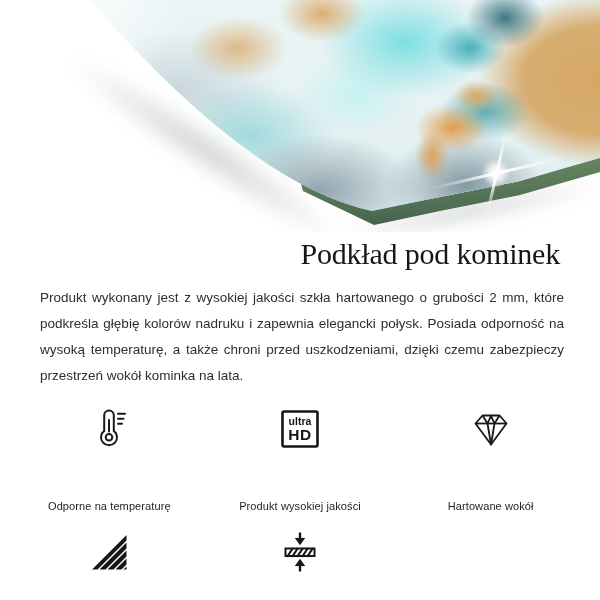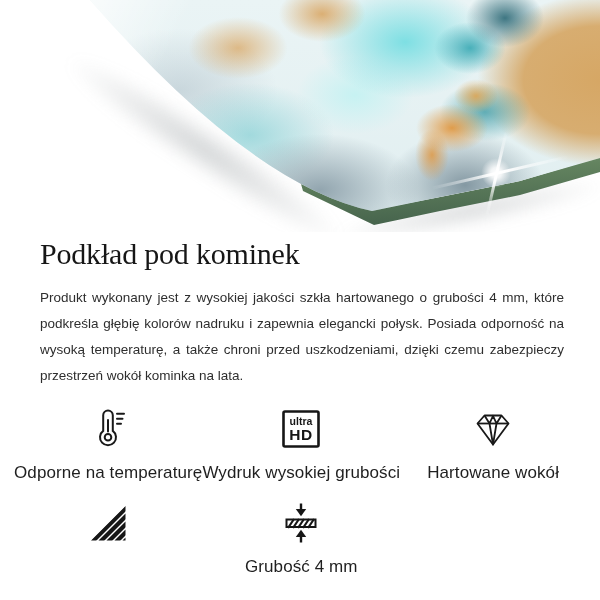--- a/index.html
+++ b/index.html
@@ -42,31 +42,31 @@
     background:linear-gradient(90deg,rgba(255,255,255,0) 0%,rgba(255,255,255,0.95) 44%,#fff 50%,rgba(255,255,255,0.95) 56%,rgba(255,255,255,0) 100%);
     filter:blur(0.6px);}
   .sparkle .ray-v{position:absolute;left:65px;top:0;width:3px;height:88px;transform:rotate(13deg);
     background:linear-gradient(180deg,rgba(255,255,255,0) 0%,rgba(255,255,255,0.95) 42%,#fff 50%,rgba(255,255,255,0.95) 58%,rgba(255,255,255,0) 100%);
     filter:blur(0.6px);}
   .sparkle .glow{position:absolute;left:51px;top:28px;width:30px;height:30px;border-radius:50%;
     background:radial-gradient(circle,#ffffff 0%,rgba(255,255,255,0.85) 25%,rgba(255,255,255,0) 70%);}
 
   
   .title{margin:4px 40px 0 40px;font-family:"Liberation Serif",serif;font-weight:400;
-         font-size:30px;line-height:35px;color:#161616;letter-spacing:-0.2px;}
+         font-size:30px;line-height:35px;color:#161616;letter-spacing:-0.2px;text-align:right;}
   .desc{margin:14px 38px 0 40px;width:524px;font-size:13.5px;line-height:26px;color:#2e2e2e;
         text-align:justify;}
 
   
   .features{margin-top:17px;padding:0 14px;display:grid;grid-template-columns:repeat(3,1fr);
             row-gap:17px;}
-  .feature{display:flex;flex-direction:column;align-items:center;}
+  .feature{display:flex;flex-direction:column;align-items:center;gap:37px;}
   .feature .ic{width:46px;height:46px;display:flex;align-items:center;justify-content:center;}
   .feature svg{display:block;}
-  .feature .lbl{margin-top:11px;font-size:17px;color:#1f1f1f;letter-spacing:0.1px;white-space:nowrap;}
+  .feature .lbl{margin-top:11px;font-size:11px;color:#1f1f1f;letter-spacing:0.1px;white-space:nowrap;}
 </style>
 </head>
 <body>
 
 <div class="page">
 
   <div class="hero">
     <div class="shadow shadow-left"></div>
     <div class="shadow shadow-bottom"></div>
     <div class="glass-edge"></div>
@@ -74,21 +74,21 @@
     <div class="sparkle">
       <div class="ray-h"></div>
       <div class="ray-v"></div>
       <div class="glow"></div>
     </div>
   </div>
 
   <h1 class="title"><span>Podkład pod kominek</span><br>
     </h1>
 
-  <p class="desc">Produkt wykonany jest z wysokiej jakości szkła hartowanego o grubości 4 mm, które podkreśla głębię kolorów nadruku i zapewnia elegancki połysk. Posiada odporność na wysoką temperaturę, a także chroni przed uszkodzeniami, dzięki czemu zabezpieczy przestrzeń wokół kominka na lata.</p>
+  <p class="desc">Produkt wykonany jest z wysokiej jakości szkła hartowanego o grubości 2 mm, które podkreśla głębię kolorów nadruku i zapewnia elegancki połysk. Posiada odporność na wysoką temperaturę, a także chroni przed uszkodzeniami, dzięki czemu zabezpieczy przestrzeń wokół kominka na lata.</p>
 
   <div class="features">
 
     <div class="feature">
       <span class="ic">
         <svg width="44" height="44" viewBox="0 0 44 44" fill="none" stroke="#191919" stroke-width="2" stroke-linecap="round">
           <path d="M17.2,8.3 A4.8,4.8 0 0 1 26.8,8.3 L26.8,23.9 A8,8 0 1 1 17.2,23.9 Z"></path>
           <circle cx="22" cy="30.3" r="3.3"></circle>
           <path d="M22,13 L22,24.5"></path>
           <path d="M31,6.8 H38 M31,11.8 H36.5 M31,16.8 H35"></path>
@@ -98,21 +98,21 @@
     </div>
 
     <div class="feature">
       <span class="ic">
         <svg width="44" height="44" viewBox="0 0 44 44">
           <rect x="4.5" y="4.5" width="35" height="35" rx="1.5" fill="none" stroke="#161616" stroke-width="2.6"></rect>
           <text x="22" y="17.5" text-anchor="middle" font-family="Liberation Sans, sans-serif" font-size="10.5" font-weight="700" fill="#161616">ultra</text>
           <text x="22" y="33" text-anchor="middle" font-family="Liberation Sans, sans-serif" font-size="15.5" font-weight="700" letter-spacing="0.5" fill="#161616">HD</text>
         </svg>
       </span>
-      <span class="lbl">Wydruk wysokiej grubości</span>
+      <span class="lbl">Produkt wysokiej jakości</span>
     </div>
 
 
     <div class="feature">
       <span class="ic">
         <svg width="44" height="44" viewBox="0 0 44 44" fill="none" stroke="#191919" stroke-width="1.8" stroke-linejoin="round">
           <path d="M13.5,8.5 H30.5 L37.5,16.5 L22,37.5 L6.5,16.5 Z"></path>
           <path d="M6.5,16.5 H37.5"></path>
           <path d="M13.5,8.5 L18.5,16.5 L22,8.8 L25.5,16.5 L30.5,8.5"></path>
           <path d="M18.5,16.5 L22,37.5 L25.5,16.5"></path>

